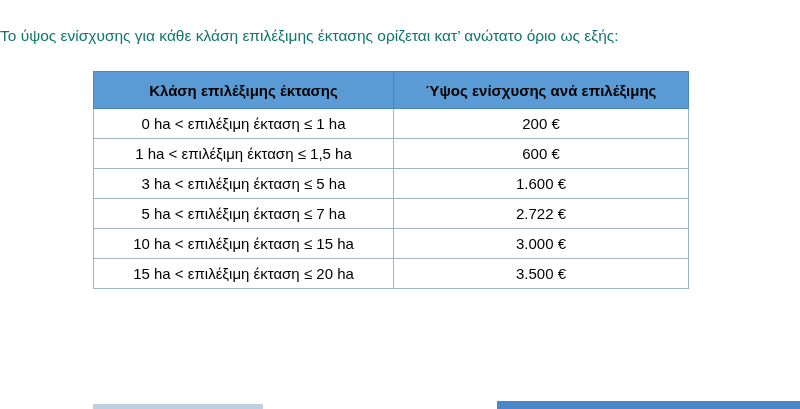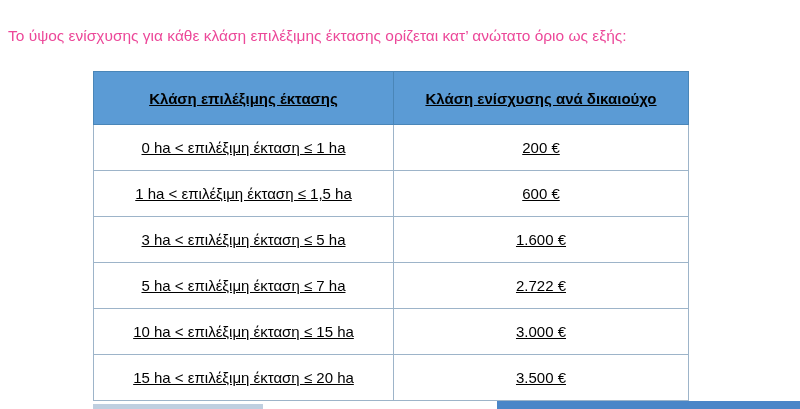--- a/index.html
+++ b/index.html
@@ -10,47 +10,46 @@
   body {
     width: 800px;
     height: 409px;
     position: relative;
     font-family: "Liberation Sans", sans-serif;
     color: #000000;
     overflow: hidden;
   }
   .intro {
     position: absolute;
-    left: 8px;
+    left: 0;
     top: 8px;
     width: 770px;
     font-size: 15.5px;
     line-height: 1.55;
-    color: #ec4899;
+    color: #0f766e;
   }
   .table-wrap {
     position: absolute;
     left: 93px;
     top: 71px;
   }
   table.aid {
     border-collapse: collapse;
     table-layout: fixed;
   }
   table.aid col.c1 { width: 300px; }
   table.aid col.c2 { width: 295px; }
   table.aid th, table.aid td {
     border: 1px solid #9db4c9;
     font-size: 15px;
     text-align: center;
-    padding: 8px;
+    padding: 0;
     height: 29px;
     vertical-align: middle;
     color: #000;
-    text-decoration: underline;
   }
   table.aid thead th {
     background: #5B9BD5;
     color: #000000;
     font-weight: bold;
     height: 36px;
     font-size: 15px;
     border: 1px solid #4a86b8;
   }
   table.aid tbody td {
@@ -83,21 +82,21 @@
 
 <div class="table-wrap">
   <table class="aid">
     <colgroup>
       <col class="c1">
       <col class="c2">
     </colgroup>
     <thead>
       <tr>
         <th>Κλάση επιλέξιμης έκτασης</th>
-        <th>Κλάση ενίσχυσης ανά δικαιούχο</th>
+        <th>Ύψος ενίσχυσης ανά επιλέξιμης</th>
       </tr>
     </thead>
     <tbody>
       <tr>
         <td>0 ha &lt; επιλέξιμη έκταση ≤ 1 ha</td>
         <td>200 €</td>
       </tr>
       <tr>
         <td>1 ha &lt; επιλέξιμη έκταση ≤ 1,5 ha</td>
         <td>600 €</td>

